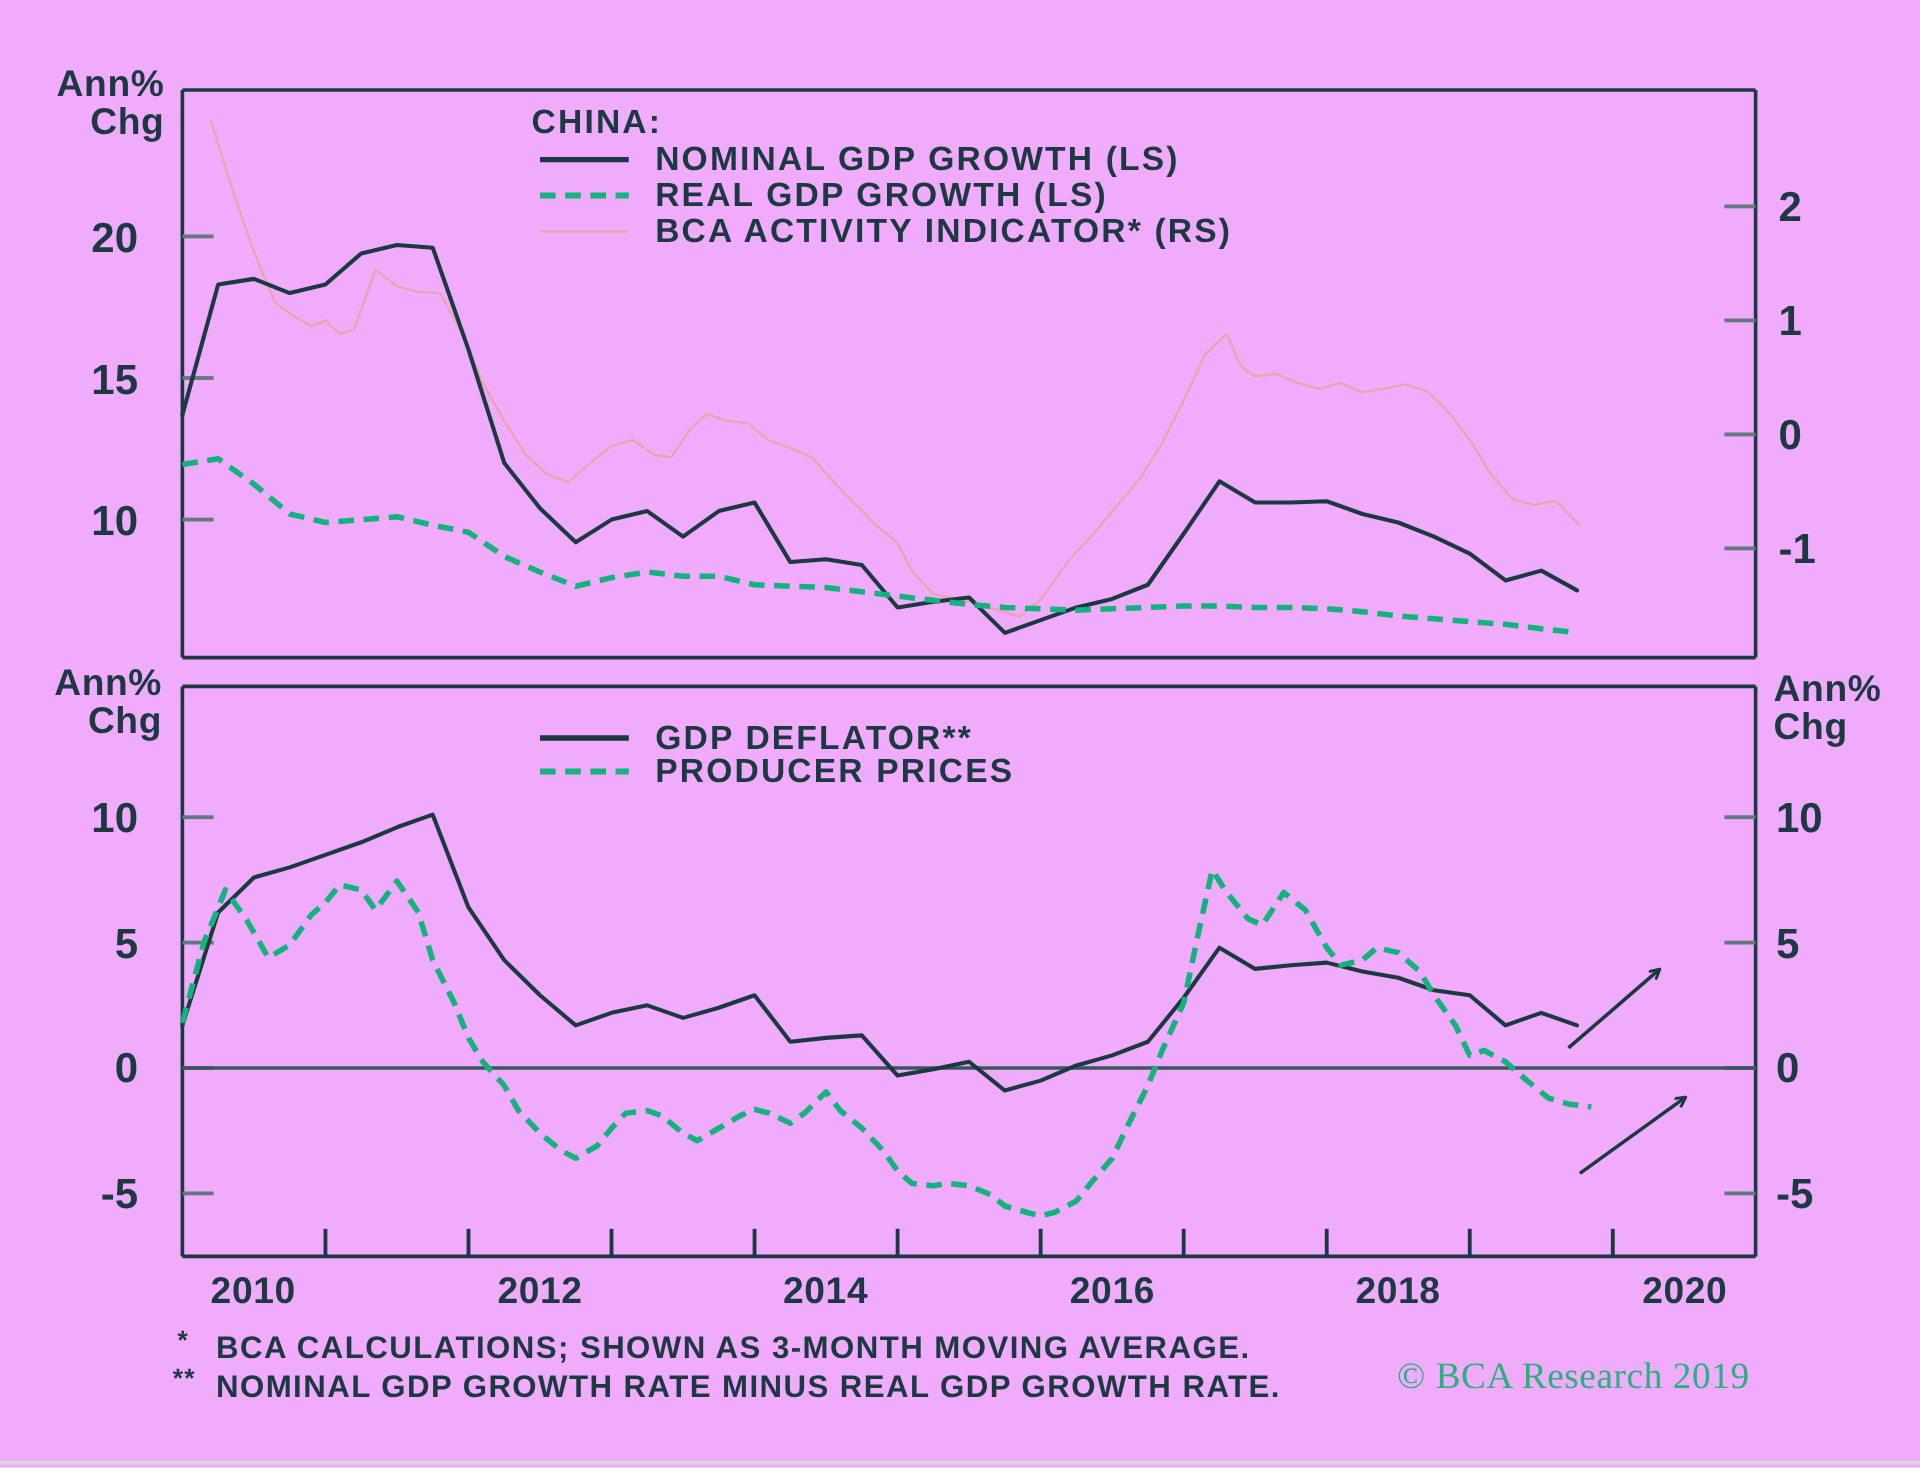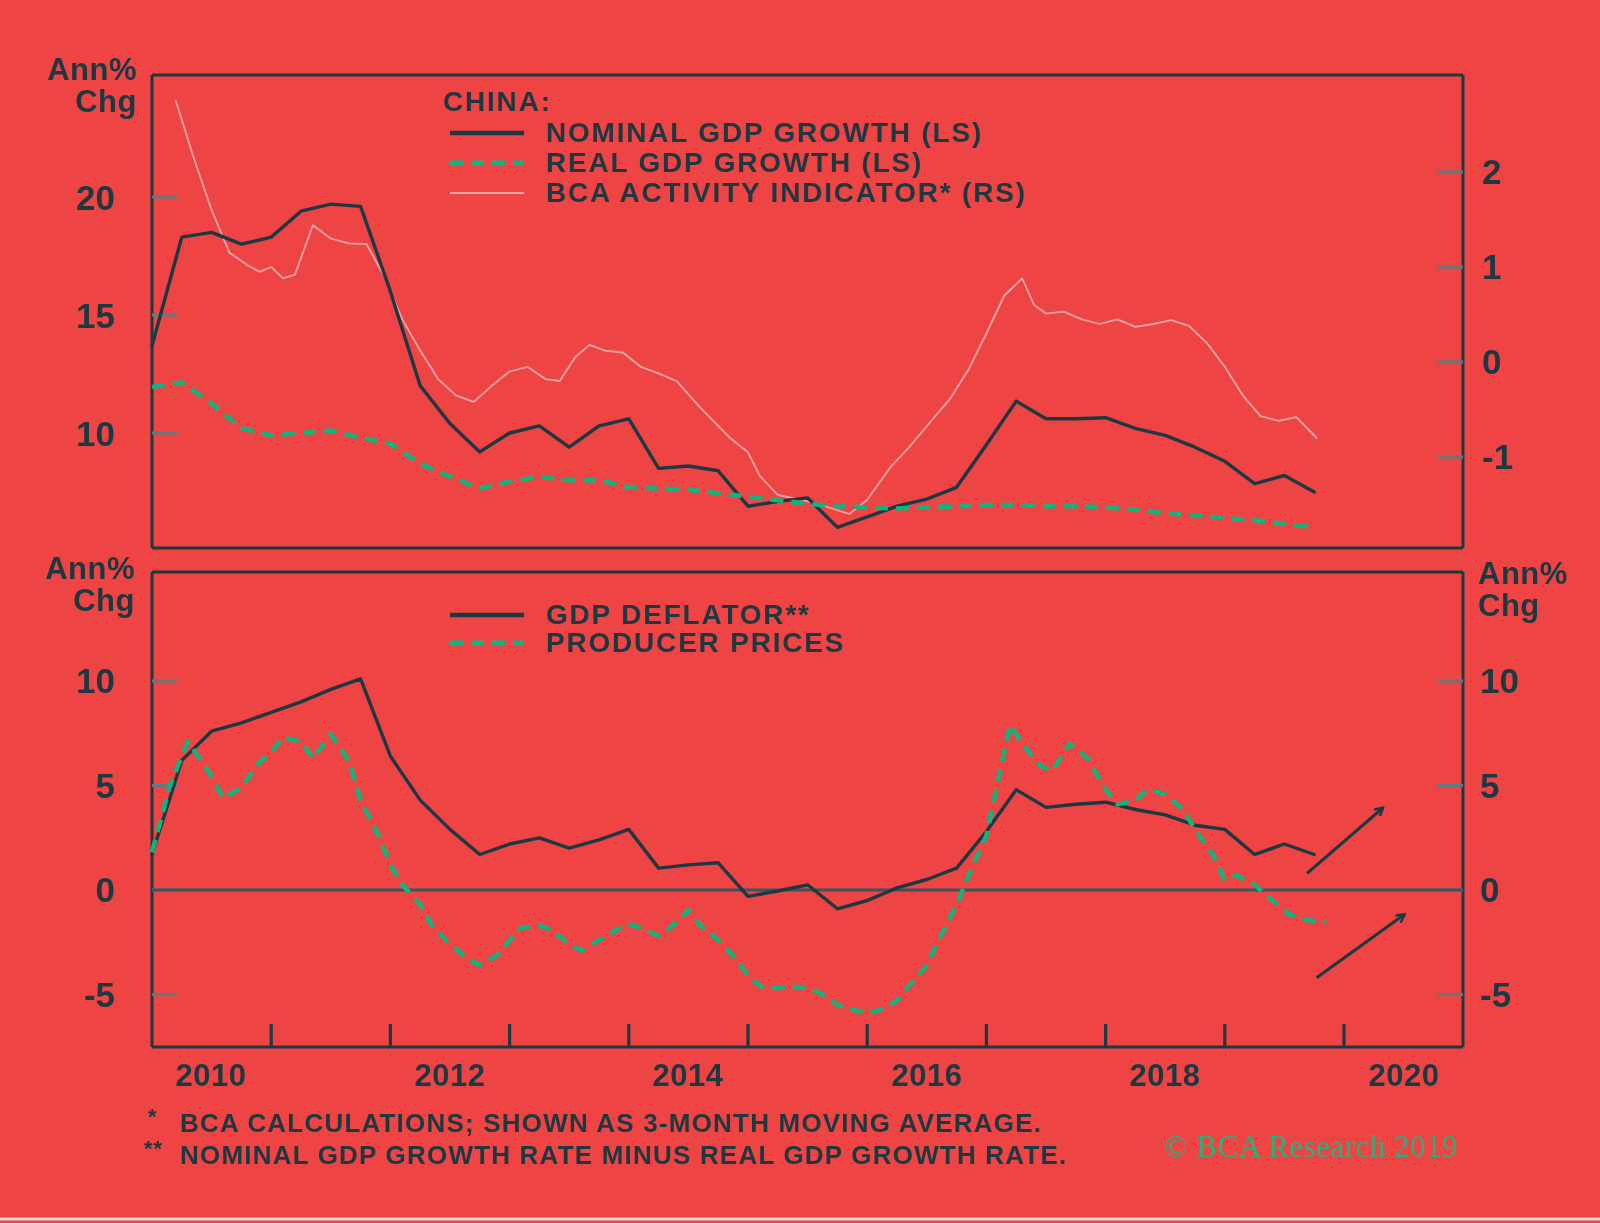--- a/index.html
+++ b/index.html
@@ -1,16 +1,16 @@
 <!DOCTYPE html>
 <html><head>
 <meta charset="utf-8">
 <style>
   html,body{margin:0;padding:0;background:#ffffff;}
-  .canvas{position:relative;width:1600px;height:1223px;background:#ef4444;overflow:hidden;
+  .canvas{position:relative;width:1600px;height:1223px;background:#f0abfc;overflow:hidden;
           font-family:"Liberation Sans","DejaVu Sans",sans-serif;}
   svg{position:absolute;left:0;top:0;}
   text{fill:#1c3942;font-family:"Liberation Sans","DejaVu Sans",sans-serif;font-weight:bold;}
   .unit{font-size:31px;letter-spacing:0.5px;}
   .tick{font-size:35px;}
   .year{font-size:31px;letter-spacing:0.5px;}
   .legend{font-size:28px;letter-spacing:1.8px;}
   .foot{font-size:26px;letter-spacing:1.2px;}
   .footmark{font-size:22px;letter-spacing:1px;}
   .copy{font-family:"Liberation Serif","DejaVu Serif",serif;font-weight:normal;

